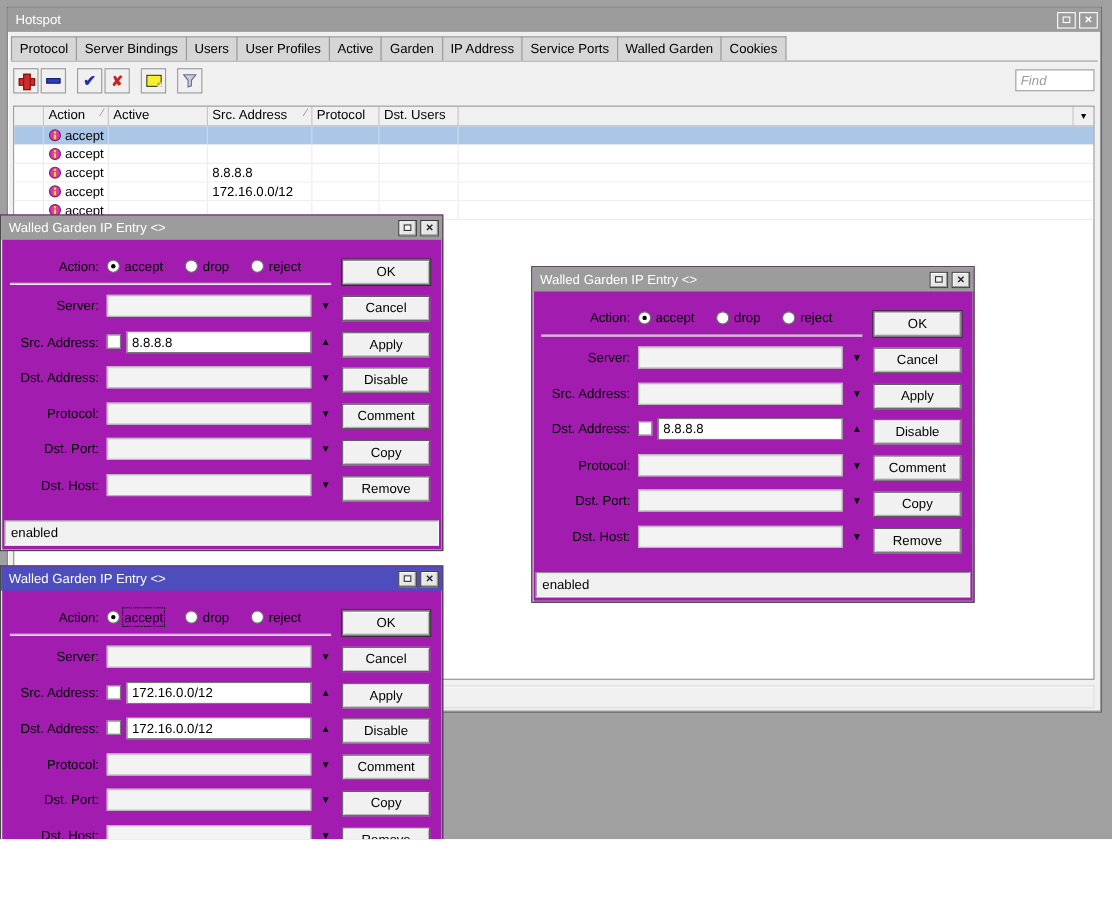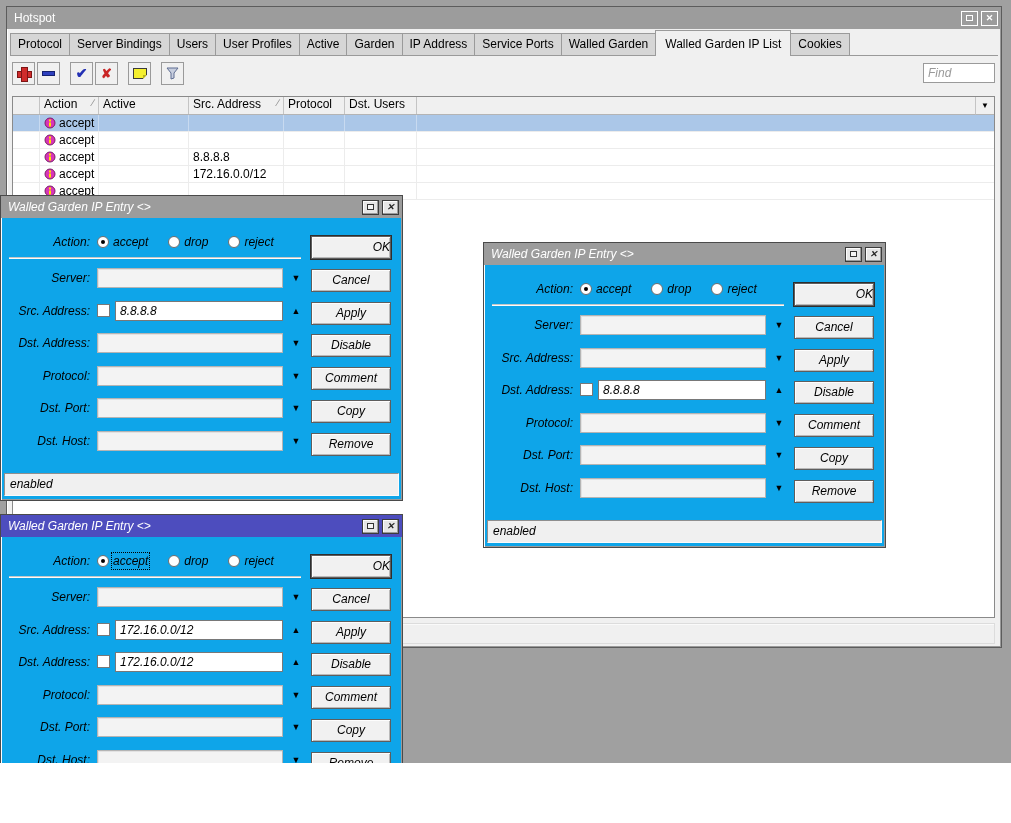--- a/index.html
+++ b/index.html
@@ -65,43 +65,43 @@
   .tr.selected{ background:var(--selected-row,#abc7e8); }
   .tr.selected .td{ border-right-color:rgba(255,255,255,0.35); }
   .td{ display:flex; align-items:center; gap:3px; padding:0 4px; border-right:1px solid #ececec;
     white-space:nowrap; overflow:hidden; flex:0 0 auto; }
   .row-icon{ flex:0 0 auto; display:block; }
 
   .window-footer{ position:absolute; left:5px; right:6px; top:616px; height:21px; background:#f0f0f0;
     border:1px solid #dcdcdc; box-shadow: inset 1px 1px 0 #fafafa; }
 
   
-  .dialog{ position:absolute; width:403px; height:306px; background:#0ea5e9; border:1px solid #4a4a4a;
-    box-shadow: inset 1px 1px 0 #ffffff, inset -1px -1px 0 #9a9a9a; font-style: italic; }
+  .dialog{ position:absolute; width:403px; height:306px; background:#a21caf; border:1px solid #4a4a4a;
+    box-shadow: inset 1px 1px 0 #ffffff, inset -1px -1px 0 #9a9a9a; }
   .dialog.d1{ left:0; top:195px; }
   .dialog.d2{ left:483px; top:242px; }
   .dialog.d3{ left:0; top:514px; }
   .dlg-label{ position:absolute; left:0; width:89px; text-align:right; line-height:20px; }
   .dlg-sep{ position:absolute; top:61px; left:8px; width:292px; height:2px;
     border-top:1px solid #c6c6c6; border-bottom:1px solid #fbfbfb; }
   .radio-group{ position:absolute; left:96px; right:105px; display:flex; align-items:center; gap:20px; height:20px; }
   .radio-item{ display:flex; align-items:center; gap:4px; }
   .radio-circle{ width:12px; height:12px; border:1px solid #6e6e6e; border-radius:50%; background:#fff;
     position:relative; display:inline-block; }
   .radio-circle.on::after{ content:""; position:absolute; left:3px; top:3px; width:4px; height:4px;
     border-radius:50%; background:#000; }
   .radio-text.focused{ outline:1px dotted #000; outline-offset:1px; }
   .checkbox{ position:absolute; left:96px; width:13px; height:13px; border:1px solid #787878; background:#fff; }
   .field-box{ position:absolute; height:20px; background:#fff; border:1px solid #787878;
     line-height:18px; padding:0 4px; overflow:hidden; white-space:nowrap; }
   .field-box.disabled{ background:#f3f3f3; border:1px solid #b4b4b4; box-shadow: inset 1px 1px 0 #e2e2e2; }
   .field-arrow{ position:absolute; left:287px; width:16px; text-align:center; font-size:9px; line-height:20px; color:#000; }
   .dlg-btn{ position:absolute; left:310px; width:80px; height:23px; background:#f1f1f1; border:1px solid #5e5e5e;
     text-align:center; line-height:21px; box-shadow: inset 1px 1px 0 #fdfdfd, inset -1px -1px 0 #b9b9b9; }
-  .dlg-btn.default{ box-shadow: 0 0 0 1px #2e2e2e, inset 1px 1px 0 #fdfdfd, inset -1px -1px 0 #b9b9b9; text-align: right; }
+  .dlg-btn.default{ box-shadow: 0 0 0 1px #2e2e2e, inset 1px 1px 0 #fdfdfd, inset -1px -1px 0 #b9b9b9; }
   .dlg-status{ position:absolute; left:3px; right:3px; bottom:4px; height:23px; background:#f0f0f0;
     border:1px solid; border-color:#8f8f8f #fbfbfb #fbfbfb #8f8f8f; line-height:21px; padding:0 5px; }
 </style>
 </head>
 <body>
 
 <div class="desktop">
 
   <div class="window main-window">
     <div class="titlebar inactive">
@@ -119,21 +119,20 @@
     <div class="tabstrip" id="tabstrip">
         <div class="tab">Protocol</div>
         <div class="tab">Server Bindings</div>
         <div class="tab">Users</div>
         <div class="tab">User Profiles</div>
         <div class="tab">Active</div>
         <div class="tab">Garden</div>
         <div class="tab">IP Address</div>
         <div class="tab">Service Ports</div>
         <div class="tab">Walled Garden</div>
-        <div class="tab selected">Walled Garden IP List</div>
         <div class="tab">Cookies</div>
       </div>
 
     <div class="toolbar" id="toolbar">
       <div class="tool-btn">
           <span class="ic-plus"></span>
         </div>
         <div class="tool-btn">
           <span class="ic-minus"></span>
         </div>

